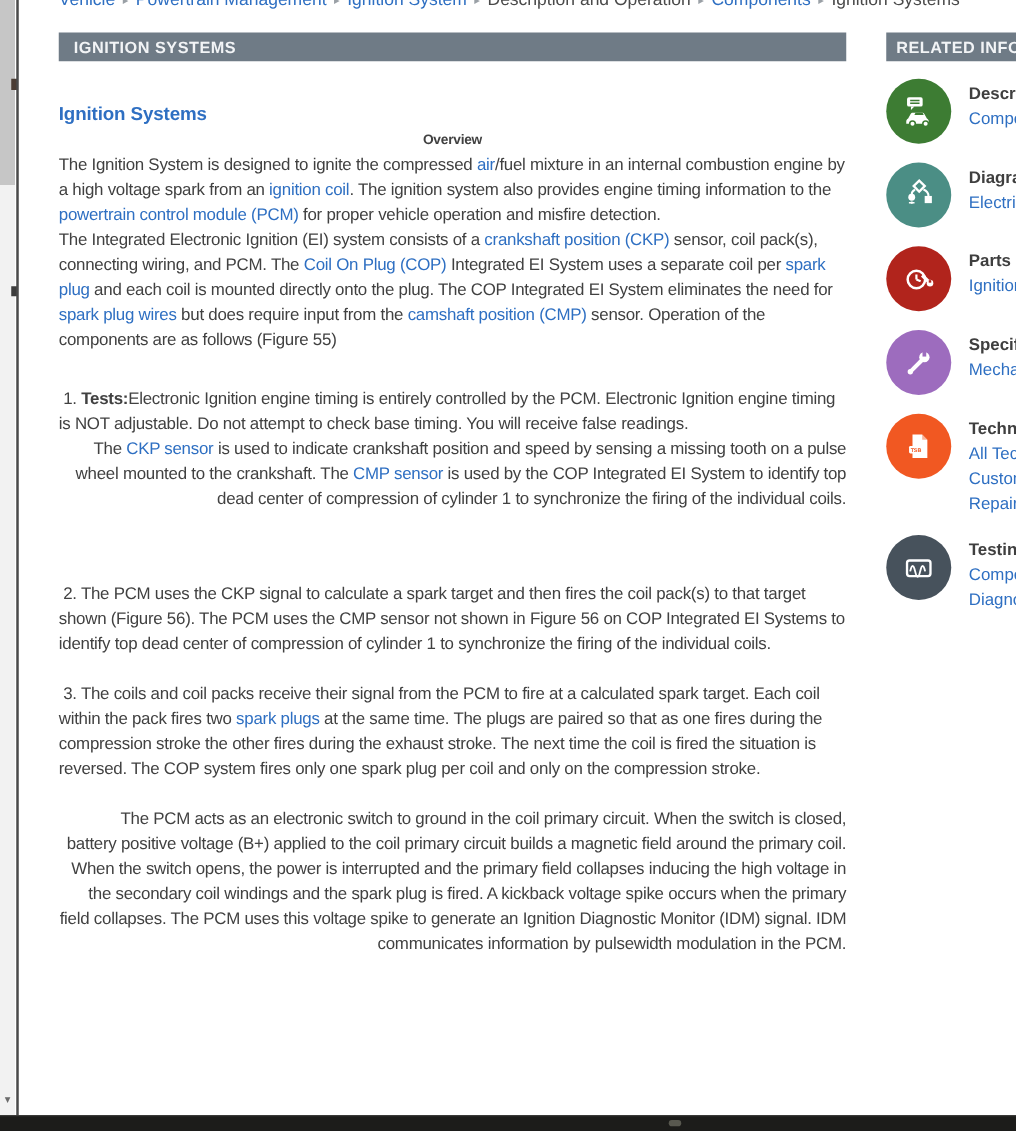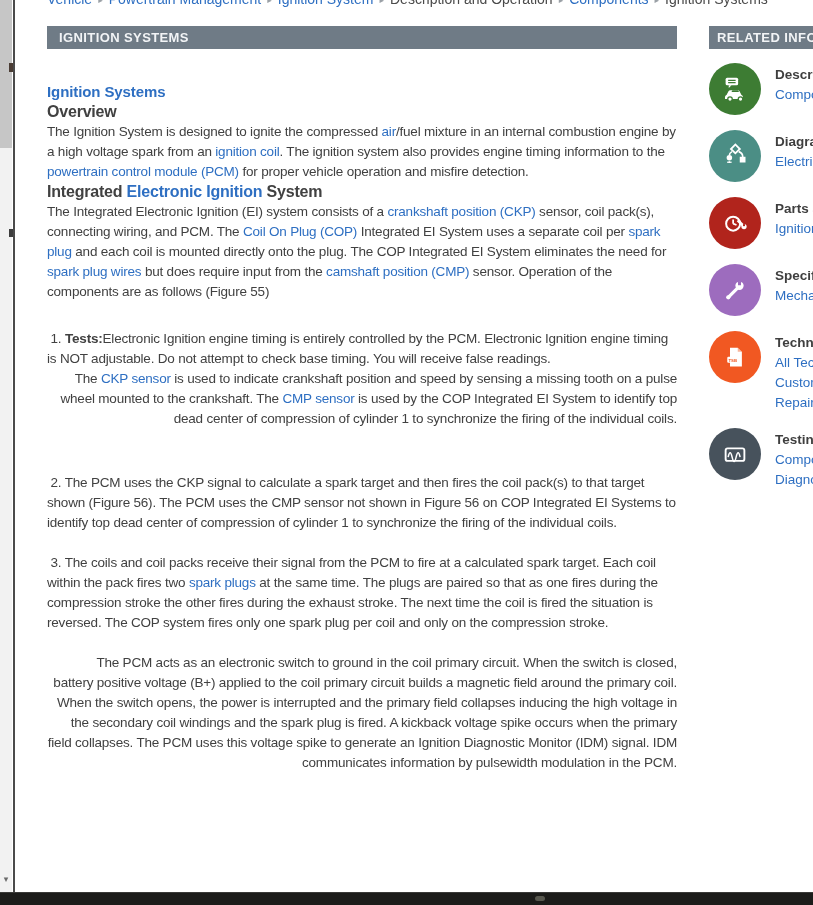--- a/index.html
+++ b/index.html
@@ -30,21 +30,21 @@
     color:#f2f4f6;font-size:13px;font-weight:bold;line-height:23px;padding-left:12px;
     letter-spacing:.4px;}
   .related-bar{position:absolute;left:709px;top:26px;width:104px;height:23px;background:var(--bar);
     color:#f2f4f6;font-size:13px;font-weight:bold;line-height:23px;padding-left:8px;
     letter-spacing:.4px;white-space:nowrap;overflow:hidden;}
   
   .doc{position:absolute;left:47px;top:82px;width:630px;font-size:13.5px;
     letter-spacing:-0.2px;line-height:20px;color:var(--text);}
   .doc p{margin:0;}
   .doc .title{color:var(--link);font-weight:bold;font-size:15px;letter-spacing:-0.1px;}
-  .doc .heading{font-weight:bold;font-size:16px;}
+  .doc .heading{font-weight:bold;font-size:11px;text-align:center;}
   .doc .indent{text-indent:14px;text-align:right;}
   .seg-link{color:var(--link);cursor:pointer;margin-top:40px;}
   .seg-bold{font-weight:bold;}
   .seg-boldlink{font-weight:bold;color:var(--link);cursor:pointer;}
   
   .related-list{position:absolute;left:709px;top:63px;width:220px;}
   .rel-row{display:flex;align-items:flex-start;margin-bottom:15px;}
   .rel-circle{width:52px;height:52px;border-radius:50%;flex:0 0 52px;
     display:flex;align-items:center;justify-content:center;cursor:pointer;}
   .rel-circle svg{width:30px;height:30px;display:block;}
@@ -74,25 +74,24 @@
   <span>IGNITION SYSTEMS</span>
 </div>
 <div class="related-bar">
   <span>RELATED INFO</span>
 </div>
 
 <div class="doc">
     <p class="title"><span class="seg-boldlink">Ignition Systems</span></p>
     <p class="heading"><span class="seg-bold">Overview</span></p>
     <p class="body"><span>The Ignition System is designed to ignite the compressed </span><span class="seg-link">air</span><span>/fuel mixture in an internal combustion engine by a high voltage spark from an </span><span class="seg-link">ignition coil</span><span>. The ignition system also provides engine timing information to the </span><span class="seg-link">powertrain control module (PCM)</span><span> for proper vehicle operation and misfire detection.</span></p>
-    <p class="heading"><span class="seg-bold">Integrated </span><span class="seg-boldlink">Electronic Ignition</span><span class="seg-bold"> System</span></p>
     <p class="body"><span>The Integrated Electronic Ignition (EI) system consists of a </span><span class="seg-link">crankshaft position (CKP)</span><span> sensor, coil pack(s), connecting wiring, and PCM. The </span><span class="seg-link">Coil On Plug (COP)</span><span> Integrated EI System uses a separate coil per </span><span class="seg-link">spark plug</span><span> and each coil is mounted directly onto the plug. The COP Integrated EI System eliminates the need for </span><span class="seg-link">spark plug wires</span><span> but does require input from the </span><span class="seg-link">camshaft position (CMP)</span><span> sensor. Operation of the components are as follows (Figure 55)</span></p>
     <p class="body" style="margin-top: 27px;"><span>&nbsp;1. </span><span class="seg-bold">Tests:</span><span>Electronic Ignition engine timing is entirely controlled by the PCM. Electronic Ignition engine timing is NOT adjustable. Do not attempt to check base timing. You will receive false readings.</span></p>
     <p class="body indent"><span>The </span><span class="seg-link">CKP sensor</span><span> is used to indicate crankshaft position and speed by sensing a missing tooth on a pulse wheel mounted to the crankshaft. The </span><span class="seg-link">CMP sensor</span><span> is used by the COP Integrated EI System to identify top dead center of compression of cylinder 1 to synchronize the firing of the individual coils.</span></p>
-    <p class="body" style="margin-top: 44px;"><span>&nbsp;2. The PCM uses the CKP signal to calculate a spark target and then fires the coil pack(s) to that target shown (Figure 56). The PCM uses the CMP sensor not shown in Figure 56 on COP Integrated EI Systems to identify top dead center of compression of cylinder 1 to synchronize the firing of the individual coils.</span></p>
+    <p class="body" style="margin-top: 56px;"><span>&nbsp;2. The PCM uses the CKP signal to calculate a spark target and then fires the coil pack(s) to that target shown (Figure 56). The PCM uses the CMP sensor not shown in Figure 56 on COP Integrated EI Systems to identify top dead center of compression of cylinder 1 to synchronize the firing of the individual coils.</span></p>
     <p class="body" style="margin-top: 20px;"><span>&nbsp;3. The coils and coil packs receive their signal from the PCM to fire at a calculated spark target. Each coil within the pack fires two </span><span class="seg-link">spark plugs</span><span> at the same time. The plugs are paired so that as one fires during the compression stroke the other fires during the exhaust stroke. The next time the coil is fired the situation is reversed. The COP system fires only one spark plug per coil and only on the compression stroke.</span></p>
     <p class="body indent" style="margin-top: 20px;"><span>The PCM acts as an electronic switch to ground in the coil primary circuit. When the switch is closed, battery positive voltage (B+) applied to the coil primary circuit builds a magnetic field around the primary coil. When the switch opens, the power is interrupted and the primary field collapses inducing the high voltage in the secondary coil windings and the spark plug is fired. A kickback voltage spike occurs when the primary field collapses. The PCM uses this voltage spike to generate an Ignition Diagnostic Monitor (IDM) signal. IDM communicates information by pulsewidth modulation in the PCM.</span></p>
   </div>
 
 <div class="related-list">
     <div class="rel-row">
       <div class="rel-circle" style="background: rgb(61, 124, 51); color: rgb(61, 124, 51);">
         <svg viewBox="0 0 24 24">
           <rect x="4.5" y="3" width="10" height="6" rx="1.2" fill="#fff"></rect>
           <path d="M7 9 v2.2 l2.2-2.2 z" fill="#fff"></path>

